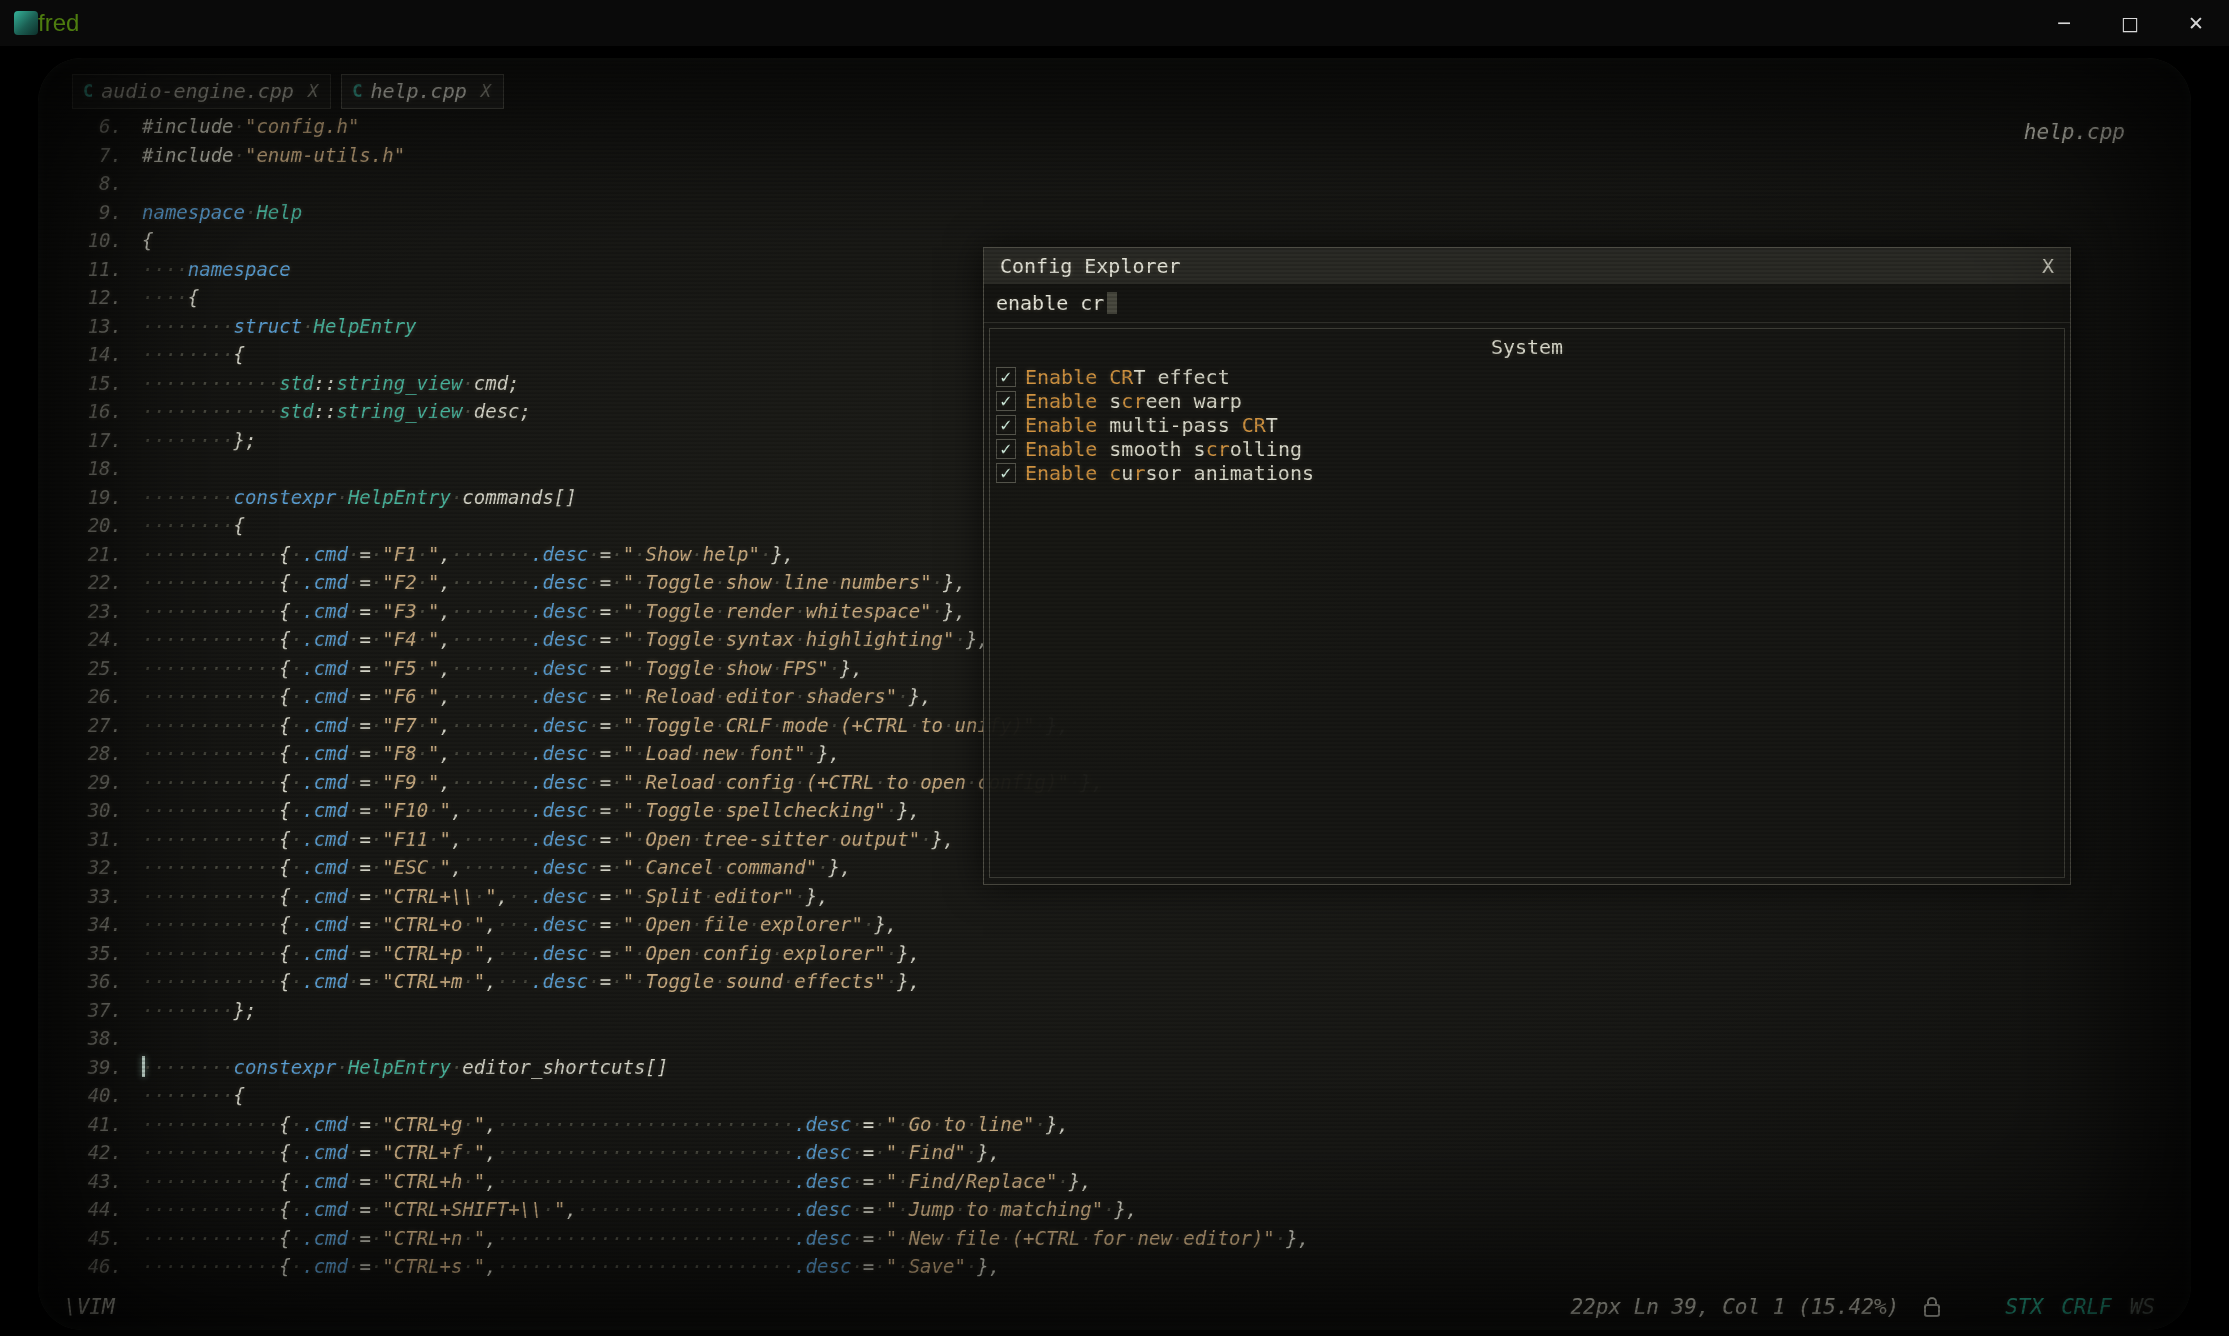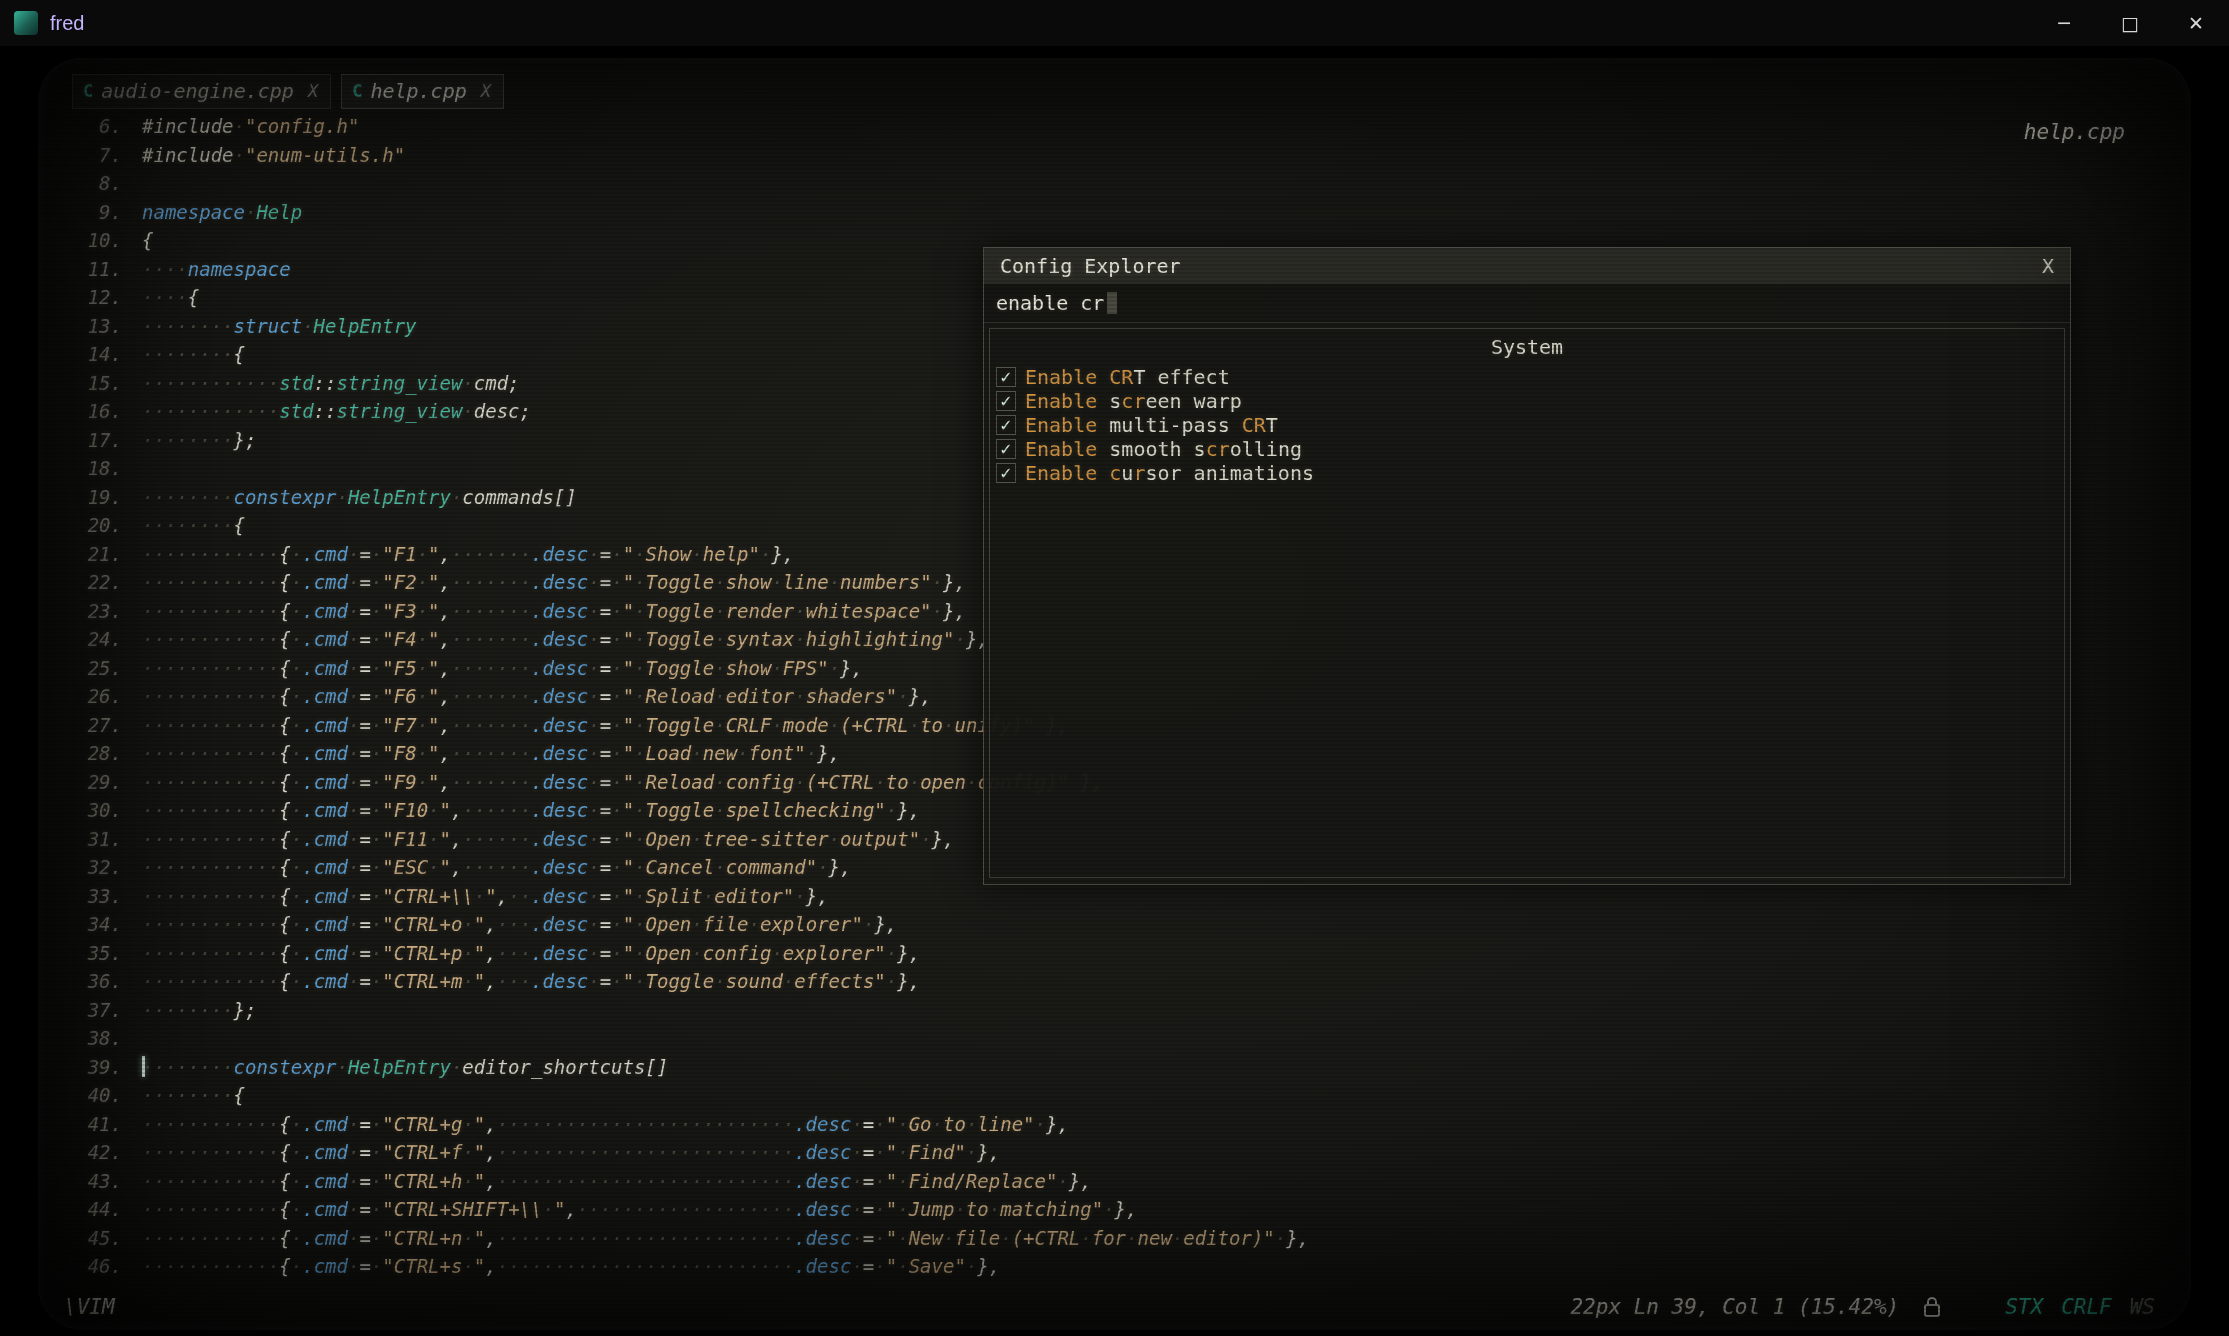--- a/index.html
+++ b/index.html
@@ -1,21 +1,21 @@
 <!DOCTYPE html>
 <html><head>
 <meta charset="utf-8">
 <style>
   html,body{margin:0;padding:0;width:2229px;height:1336px;background:#000;overflow:hidden;}
   body{position:relative;font-family:"DejaVu Sans Mono",monospace;}
 
   
   .titlebar{position:absolute;top:0;left:0;right:0;height:46px;background:#0a0a0a;display:flex;align-items:center;z-index:50;}
   .app-icon{width:24px;height:24px;margin-left:14px;border-radius:4px;background:linear-gradient(135deg,#35b39a 0%,#1b5e52 55%,#0d2f2a 100%);}
-  .window-title{margin-left:12px;color:#c4b5fd;font-size:20px;font-family:"Liberation Sans",sans-serif;}
+  .window-title{margin-left:0;color:#4d7c0f;font-size:24px;font-family:"Liberation Sans",sans-serif;}
   .win-controls{margin-left:auto;display:flex;}
   .win-btn{width:66px;height:46px;display:flex;align-items:center;justify-content:center;color:#d8d8d8;font-size:19px;font-family:"DejaVu Sans",sans-serif;cursor:default;}
 
   
   .monitor{position:absolute;top:46px;left:0;right:0;bottom:0;background:#000;}
   .screen{position:absolute;left:38px;right:38px;top:12px;bottom:6px;border-radius:44px;overflow:hidden;
     background:radial-gradient(ellipse at 50% 42%, #1e1e1a 0%, #181815 55%, #121210 85%, #0b0b0a 100%);
     text-shadow:0 0 5px rgba(255,235,190,0.18);}
   .screen::before{content:"";position:absolute;inset:0;z-index:40;pointer-events:none;
     background:repeating-linear-gradient(to bottom, rgba(0,0,0,0) 0px, rgba(0,0,0,0) 2px, rgba(0,0,0,0.26) 3px, rgba(0,0,0,0.05) 4px);}

